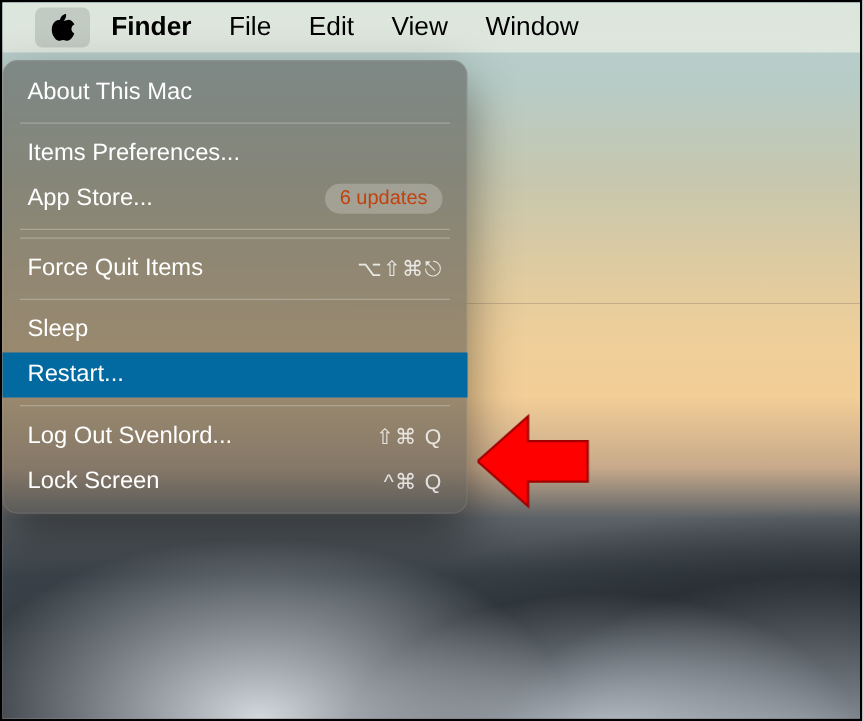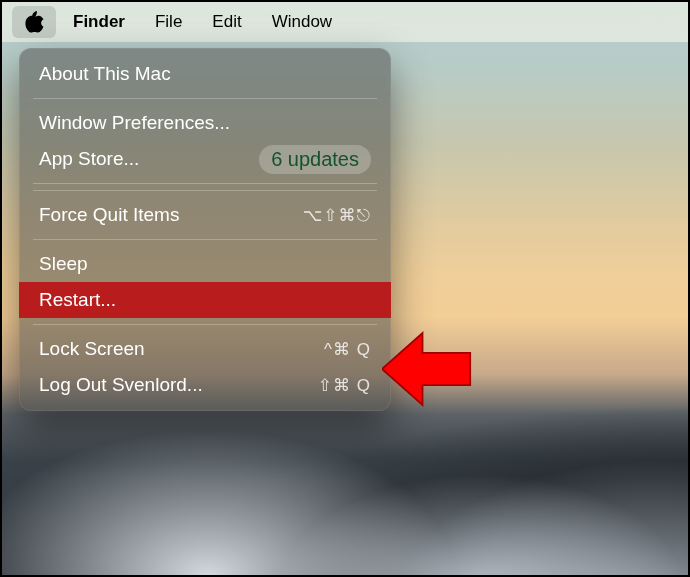--- a/index.html
+++ b/index.html
@@ -20,55 +20,55 @@
   .clouds {
     position: absolute; left: 0; right: 0; bottom: 0; height: 35%;
     background:
       radial-gradient(60% 120% at 30% 100%, rgba(230,235,240,0.9) 0%, rgba(230,235,240,0) 60%),
       radial-gradient(50% 100% at 70% 110%, rgba(210,218,226,0.85) 0%, rgba(210,218,226,0) 60%),
       radial-gradient(70% 140% at 95% 120%, rgba(200,208,216,0.8) 0%, rgba(200,208,216,0) 55%);
   }
 
   .menubar {
     position: absolute; top: 0; left: 0; right: 0; height: 40px;
-    display: flex; align-items: center; padding: 0 8px;
+    display: flex; align-items: center; padding: 0 24px;
     background: rgba(225, 232, 222, 0.92);
     backdrop-filter: blur(20px);
-    font-size: 17px; color: #000;
+    font-size: 21px; color: #000;
     gap: 0;
   }
   .menubar-item {
     padding: 0 15px; height: 40px; display: flex; align-items: center; cursor: default;
   }
   .menubar-item.app { font-weight: 700; }
   .apple-container {
     width: 44px; height: 32px; margin: 4px 2px; border-radius: 6px;
     background: rgba(0,0,0,0.12);
     display: flex; align-items: center; justify-content: center;
   }
   .apple-icon svg { width: 20px; height: 22px; display: block; }
 
   .dropdown {
-    position: absolute; top: 46px; left: 17px; width: 372px;
+    position: absolute; top: 46px; left: 0; width: 372px;
     border-radius: 12px; padding: 8px 0;
     background: rgba(80, 80, 76, 0.55);
     box-shadow: 0 18px 40px rgba(0,0,0,0.45), 0 0 0 1px rgba(255,255,255,0.08) inset;
     color: #fff; font-size: 19px;
     backdrop-filter: blur(2px);
   }
   .dropdown .row {
     display: flex; align-items: center; justify-content: space-between;
     padding: 6px 20px; height: 36px; cursor: default;
   }
-  .dropdown .row.selected { background: #b91c1c; }
+  .dropdown .row.selected { background: #0369a1; }
   .dropdown .sep { height: 1px; margin: 6px 14px; background: rgba(255,255,255,0.25); }
   .aux { color: rgba(255,255,255,0.8); font-size: 17px; letter-spacing: 1px; display: flex; align-items: center; gap: 2px; }
   .badge {
-    background: rgba(255,255,255,0.22); color: #14532d;
-    border-radius: 999px; padding: 3px 12px; font-size: 20px;
+    background: rgba(255,255,255,0.22); color: #c2410c;
+    border-radius: 999px; padding: 3px 12px; font-size: 16px;
   }
   .chevron svg { width: 10px; height: 16px; }
   .chevron svg path { stroke: rgba(255,255,255,0.85); stroke-width: 2.5; fill: none; }
 
   .arrow-annotation { position: absolute; top: 322px; left: 380px; width: 90px; height: 90px; }
   .arrow-annotation svg { width: 100%; height: 100%; }
 </style>
 </head>
 <body>
 
@@ -83,56 +83,57 @@
     <div class="apple-container">
       <span class="apple-icon">
         <svg viewBox="0 0 170 200">
             <path fill="#000" d="M130 44c-9 0-23 6-31 6s-20-6-32-6C40 44 7 66 7 116c0 46 33 80 52 80 10 0 17-6 31-6s20 6 31 6c19 0 45-30 49-54-26-12-28-50 2-66-11-17-28-32-42-32zM110 0c-13 2-28 12-35 24-6 10-10 24-8 36 14 1 29-8 36-20 7-11 11-27 7-40z"></path>
           </svg>
       </span>
     </div>
     <div class="menubar-item app">Finder</div>
     <div class="menubar-item">File</div>
     <div class="menubar-item">Edit</div>
+    <div class="menubar-item">View</div>
     <div class="menubar-item">Window</div>
   </div>
 
   <div class="dropdown">
     <div class="row">
       <span>About This Mac</span>
     </div>
     <div class="sep"></div>
     <div class="row">
-      <span>Window Preferences...</span>
+      <span>Items Preferences...</span>
     </div>
     <div class="row">
       <span>App Store...</span>
       <span class="badge">6 updates</span>
     </div>
     <div class="sep"></div>
     <div class="sep"></div>
     <div class="row">
       <span>Force Quit Items</span>
       <span class="aux">⌥⇧⌘⎋</span>
     </div>
     <div class="sep"></div>
     <div class="row">
       <span>Sleep</span>
     </div>
     <div class="row selected">
       <span>Restart...</span>
     </div>
     <div class="sep"></div>
     <div class="row">
+      <span>Log Out Svenlord...</span>
+      <span class="aux">⇧⌘ Q</span>
+    </div>
+    <div class="row">
       <span>Lock Screen</span>
       <span class="aux">^⌘ Q</span>
-    </div>
-    <div class="row">
-      <span>Log Out Svenlord...</span>
-      <span class="aux">⇧⌘ Q</span>
     </div>
   </div>
 
   <div class="arrow-annotation">
     <svg viewBox="0 0 100 100">
       <polygon points="0,50 45,10 45,32 98,32 98,68 45,68 45,90" fill="#ff0000" stroke="#a00000" stroke-width="2"></polygon>
     </svg>
   </div>
 </div>
 

